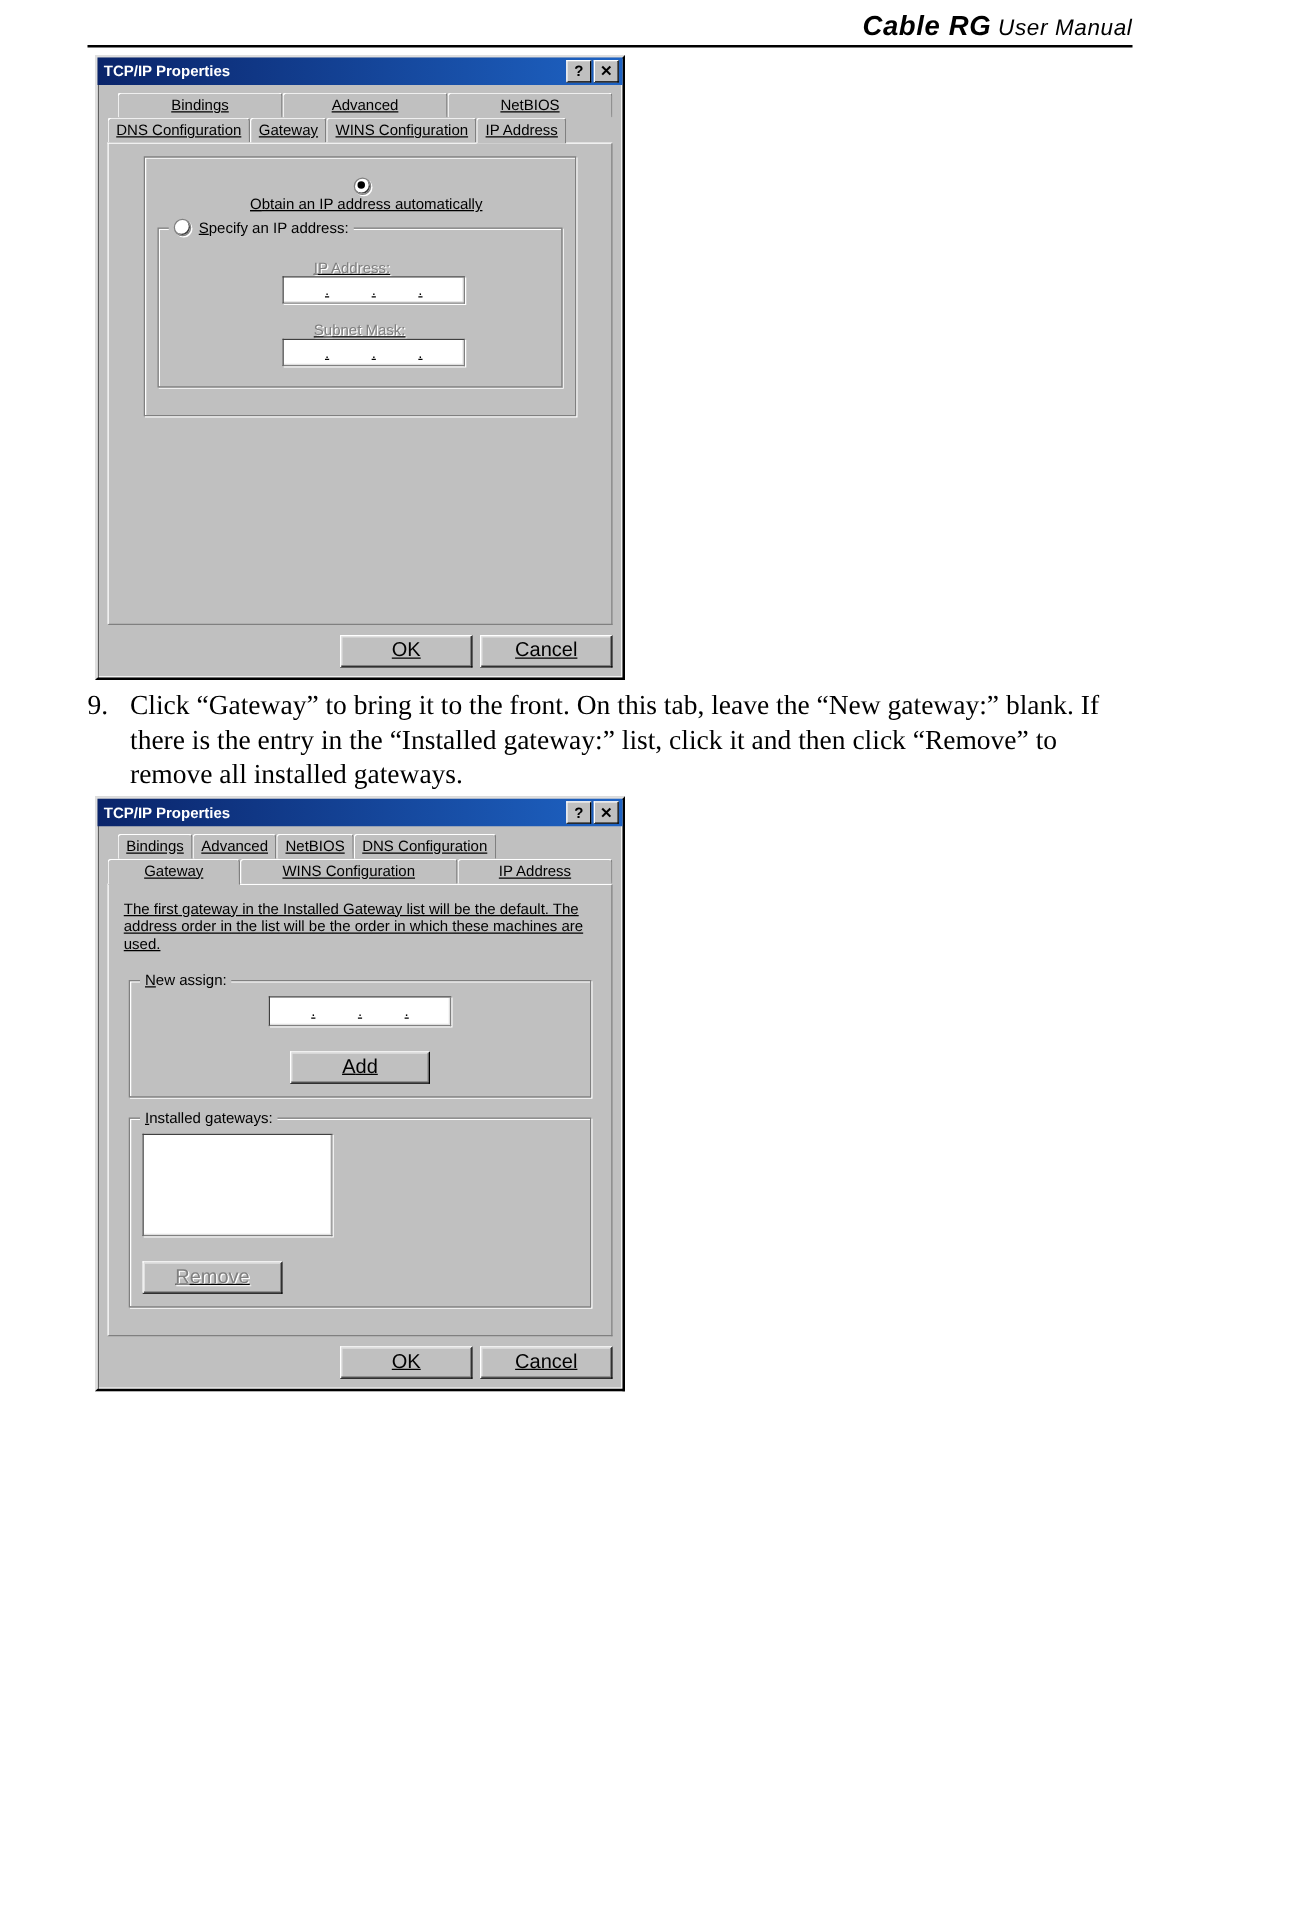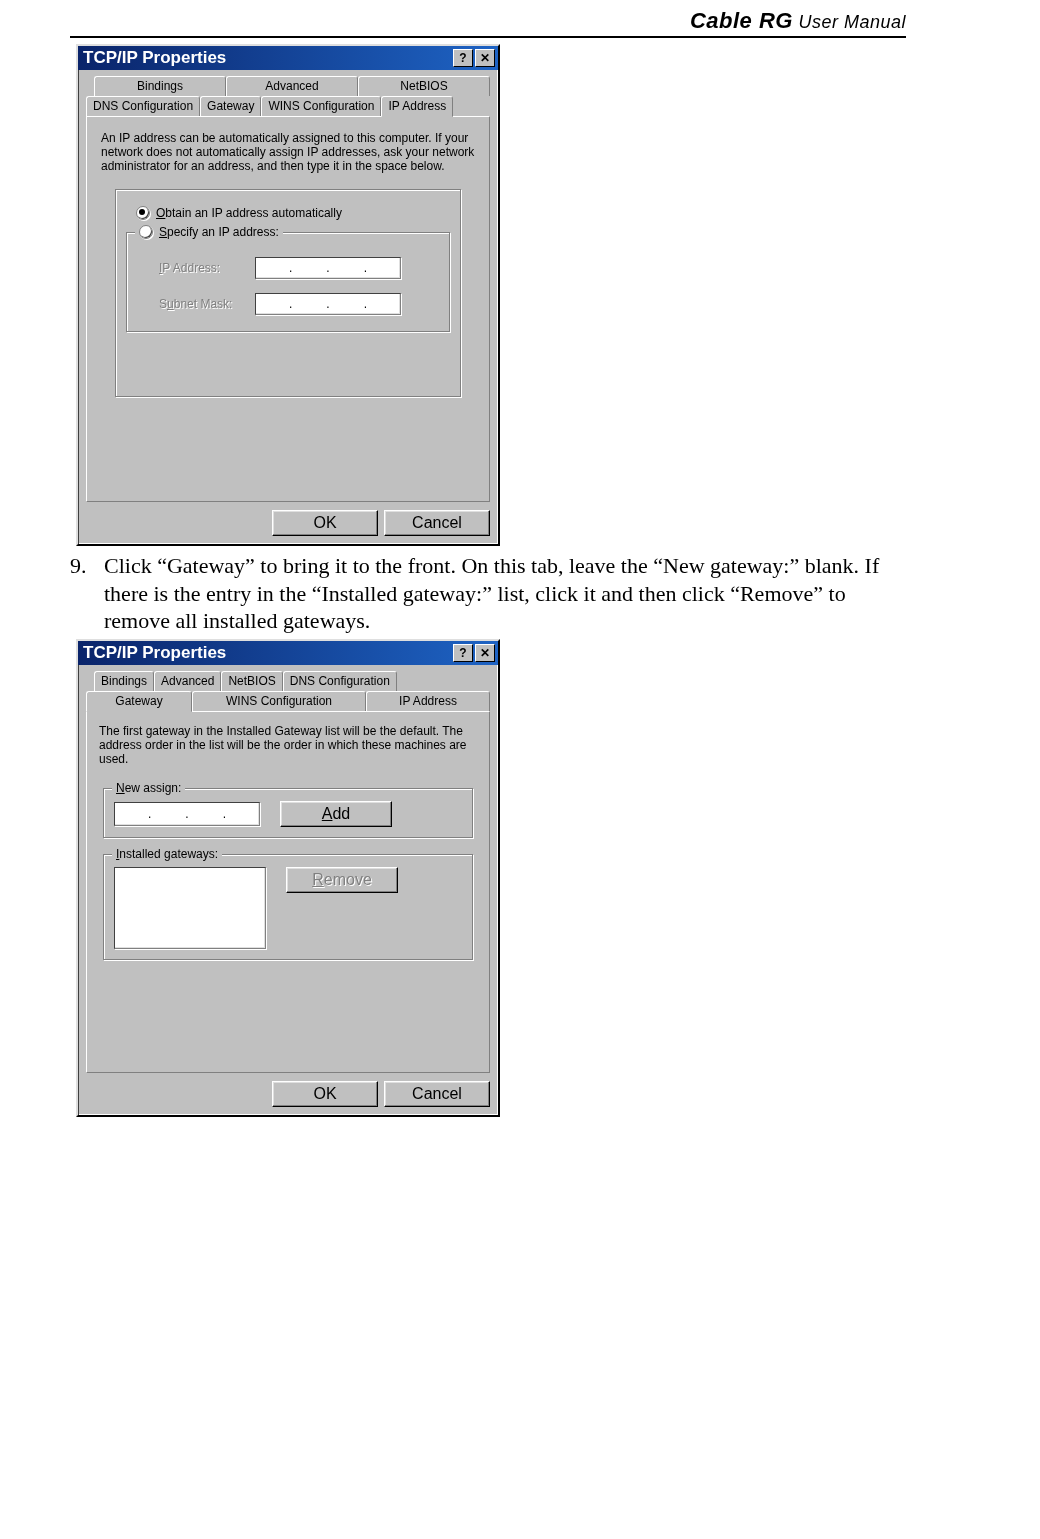--- a/index.html
+++ b/index.html
@@ -64,33 +64,33 @@
     margin-left: 6px;
   }
   .titlebar {
     background: linear-gradient(90deg, #0a246a 0%, #1e63c4 100%);
     color: #fff;
     font-weight: bold;
     padding: 2px 3px;
     display: flex;
     align-items: center;
   }
-  .titlebar .title { flex: 1; font-size: 17px; padding-left: 2px; }
+  .titlebar .title { flex: 1; font-size: 12px; padding-left: 2px; }
   .titlebtn {
     width: 18px; height: 16px;
     background: #c0c0c0;
     border: 1px solid #000;
     border-top-color: #fff; border-left-color: #fff;
     margin-left: 2px;
     display: flex; align-items: center; justify-content: center;
     color: #000; font-weight: bold; font-size: 12px;
     font-family: Arial, sans-serif;
   }
 
-  .dlg-body { padding: 6px 8px 8px 8px; }
+  .dlg-body { padding: 6px 8px 8px 8px; text-decoration: underline; }
 
   
   .tabs { position: relative; }
   .tab-row { display: flex; gap: 0; }
   .tab {
     background: #c0c0c0;
     border: 1px solid #808080;
     border-bottom: none;
     border-top-left-radius: 3px;
     border-top-right-radius: 3px;
@@ -182,21 +182,21 @@
   .sunken {
     background: #fff;
     border: 1px solid #808080;
     border-top-color: #404040; border-left-color: #404040;
     box-shadow: 1px 1px 0 #fff, -1px -1px 0 #dfdfdf inset;
   }
 
   .label { font-size: 12px; }
   .u { text-decoration: underline; }
 
-  .flex { display: flex; align-items: center; }
+  .flex { display: flex; align-items: center; flex-direction: column; }
 </style>
 </head>
 <body>
 
 <div class="page">
   <div class="header-line">
     <span class="bold">Cable RG</span><span class="thin"> User Manual</span>
   </div>
 
   <div class="win-dialog" style="width:420px">
@@ -212,21 +212,20 @@
           <div class="tab" style="flex:1">Advanced</div>
           <div class="tab" style="flex:1">NetBIOS</div>
         </div>
         <div class="tab-row">
           <div class="tab">DNS Configuration</div>
           <div class="tab">Gateway</div>
           <div class="tab">WINS Configuration</div>
           <div class="tab active">IP Address</div>
         </div>
         <div class="tab-panel" style="height:360px">
-          <div class="label" style="margin:4px 4px 16px 4px">An IP address can be automatically assigned to this computer. If your network does not automatically assign IP addresses, ask your network administrator for an address, and then type it in the space below.</div>
 
           <div class="groupbox" style="height:180px; margin:0 18px">
             <div class="flex" style="position:absolute; top:-7px; left:10px; background:#c0c0c0; padding:0 2px">
             </div>
             <div class="flex" style="margin:2px 0 12px 10px">
               <span class="radio checked"></span>
               <span class="label"><span class="u">O</span><span>btain an IP address automatically</span></span>
             </div>
             <div class="groupbox" style="padding:18px 10px 16px 26px">
               <div class="legend">

